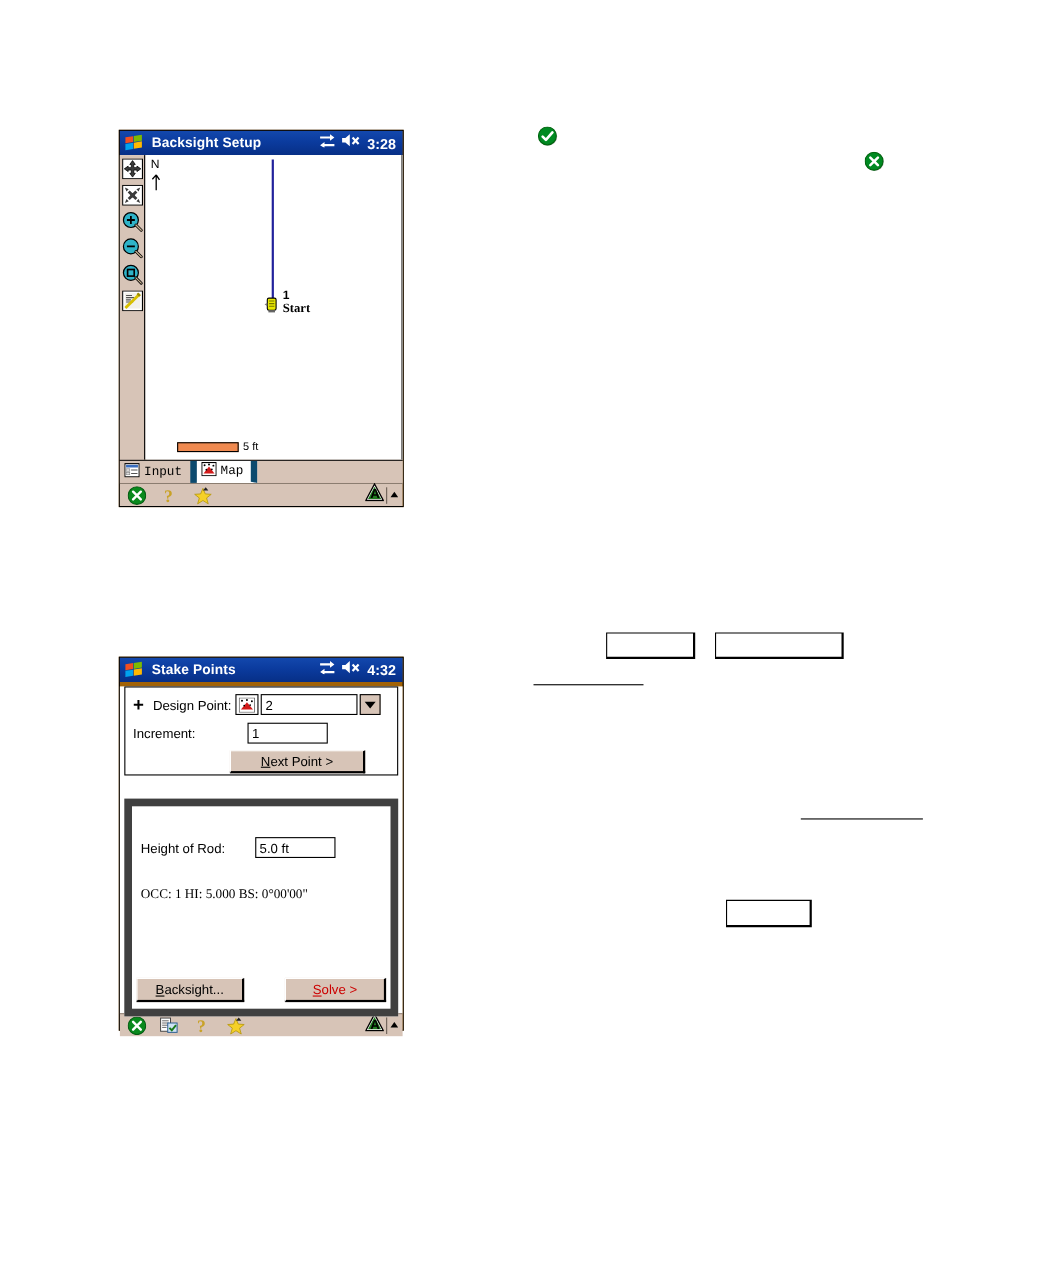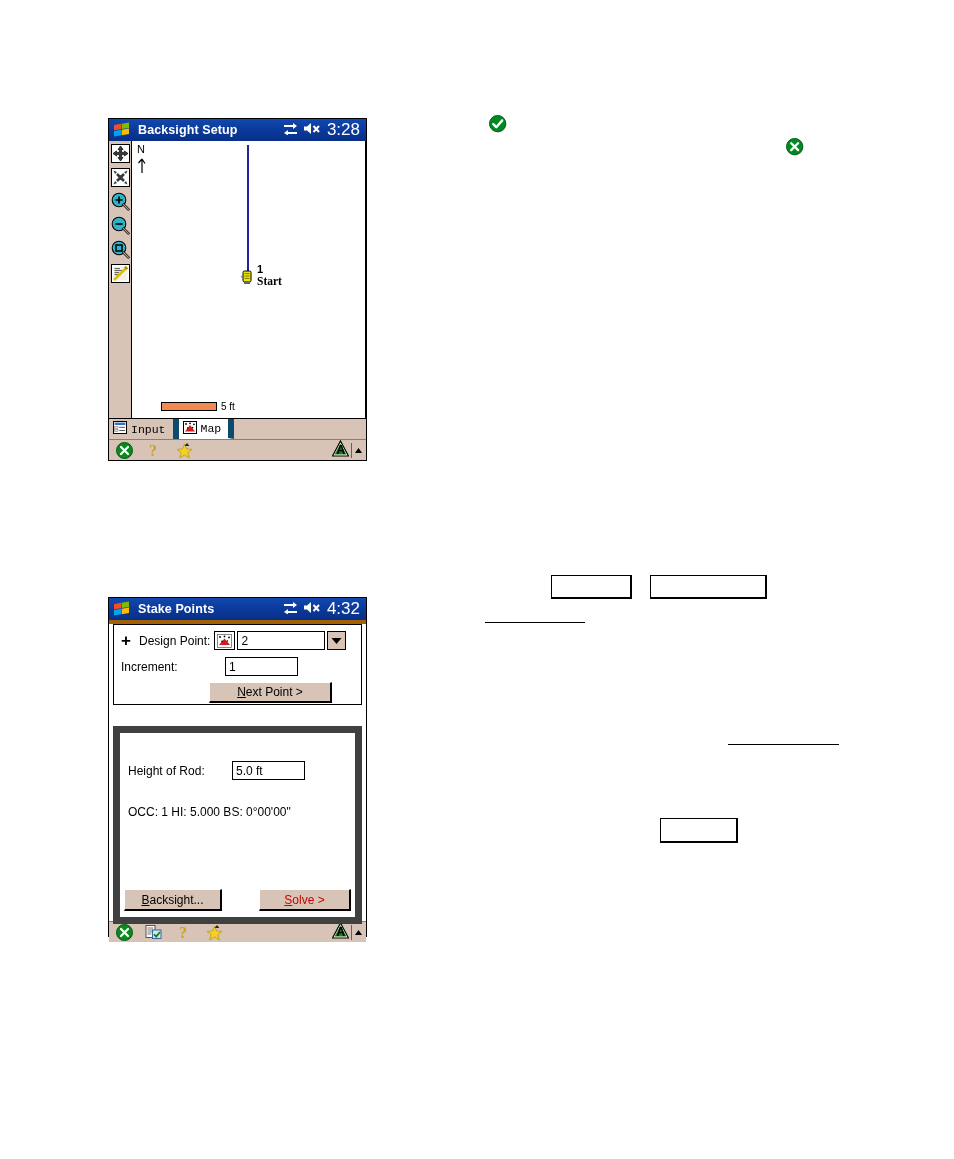--- a/index.html
+++ b/index.html
@@ -40,21 +40,21 @@
     letter-spacing: .1px;
     white-space: nowrap;
   }
   .title-right {
     margin-left: auto;
     display: flex; align-items: center;
     gap: 5px;
     padding-right: 6px;
   }
   .title-right .clock {
-    color: #fff; font-size: 17px; font-weight: normal;
+    color: #fff; font-size: 13px; font-weight: bold;
   }
 
   
   .map-body { position: relative; height: 277px; background:#ffffff; }
   .map-toolbar {
     position: absolute; left:0; top:0;
     width: 23px; height: 100%;
     background: #d7c4b7;
     border-right: 1px solid #000;
     box-sizing: border-box;
@@ -200,21 +200,21 @@
   }
   .btn3d.red { color:#cc0000; }
   .lower {
     margin: 21px 4px 0 4px;
     border: 7px solid #404040;
     background:#ffffff;
     box-sizing: border-box;
     position: relative;
     padding: 0;
   }
-  .occ-line { font-size: 12px; color:#000; }
+  .occ-line { font-size: 12px; color:#000;font-family:Liberation Serif, serif; }
 
   
   .doc-ico { position:absolute; }
   .hollow-box {
     position: absolute;
     border: 1px solid #000;
     border-right-width: 2px;
     border-bottom-width: 2px;
     background: #ffffff;
     box-sizing: border-box;

